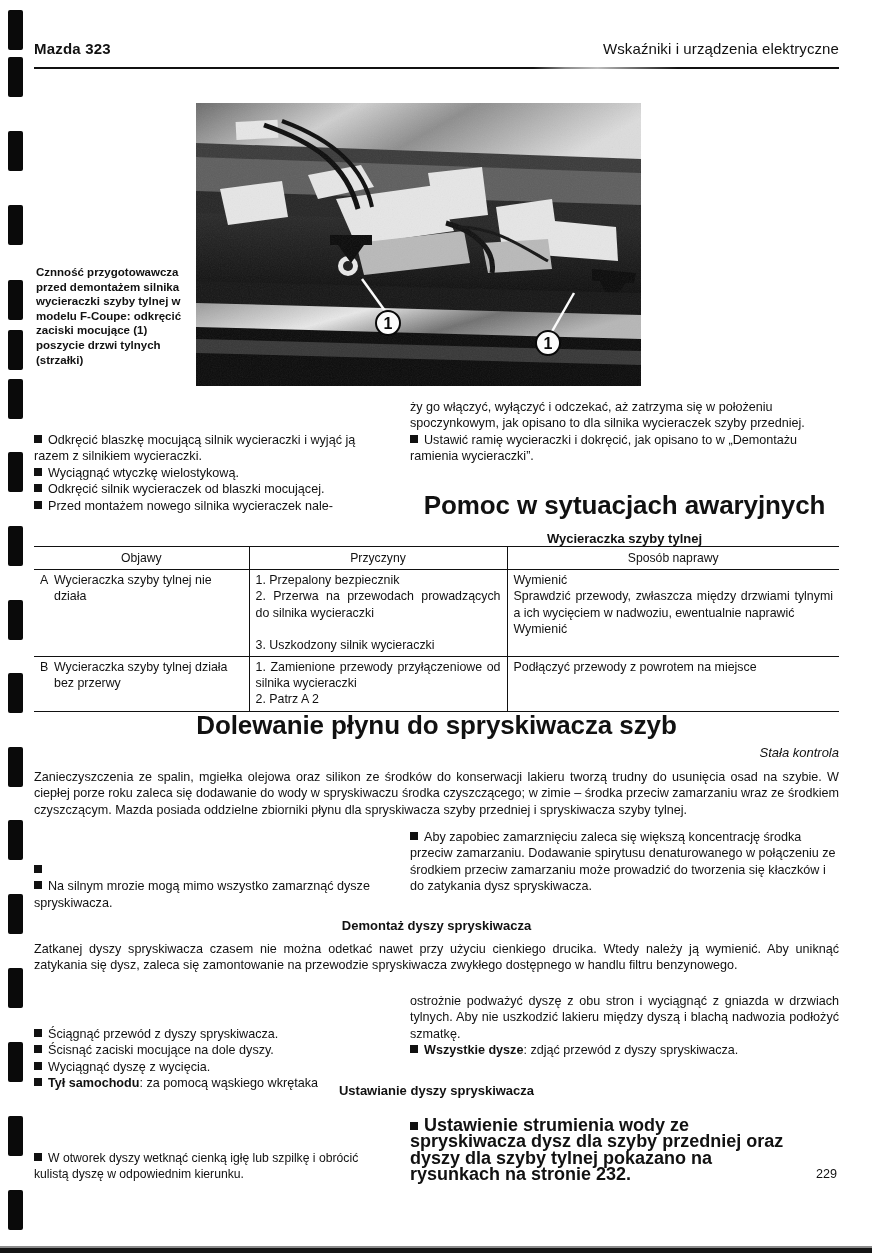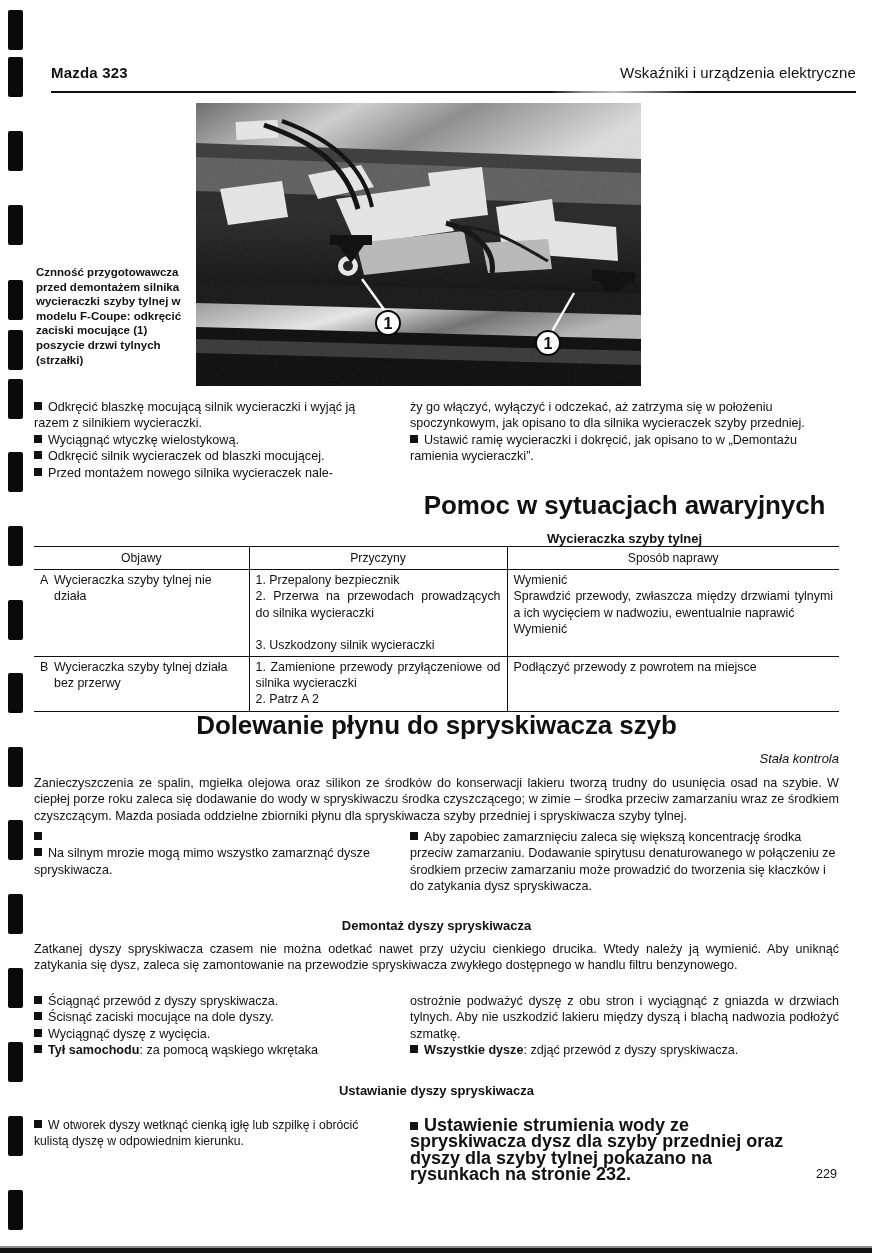--- a/index.html
+++ b/index.html
@@ -10,41 +10,41 @@
   }
   .page{position:absolute;inset:0;background:#fff;}
 
   
   .binding{position:absolute;left:8px;top:0;width:18px;height:100%;}
   .bmark{position:absolute;left:0;width:15px;height:40px;background:#0a0a0a;border-radius:2px;}
   .bottom-band{position:absolute;left:0;bottom:0;width:872px;height:5px;background:#141414;}
   .bottom-band2{position:absolute;left:0;bottom:5px;width:872px;height:2px;background:#2c2c2c;opacity:.55;}
 
   
-  .hdr{position:absolute;left:34px;top:64px;width:805px;height:34px;margin-left:17px;}
+  .hdr{position:absolute;left:34px;top:40px;width:805px;height:34px;}
   .hdr-left{position:absolute;left:0;top:0;font-size:15px;font-weight:bold;letter-spacing:.2px;}
   .hdr-right{position:absolute;right:0;top:0;font-size:15px;letter-spacing:.1px;}
   .hdr-rule{position:absolute;left:0;top:27px;width:805px;height:2px;background:#111;}
   .hdr-rule.faded{background:linear-gradient(90deg,#111 0%,#111 62%,#888 66%,#bdbdbd 70%,#777 74%,#111 80%,#111 100%);}
 
   
   .photo{
     position:absolute;left:196px;top:103px;width:445px;height:283px;
     background:#2b2b2b;overflow:hidden;
   }
   .photo svg{display:block;}
 
   
   .caption{
     position:absolute;left:36px;top:265px;width:160px;
     font-size:11.5px;line-height:14.6px;font-weight:bold;color:#111;
   }
 
   
-  .col-l{position:absolute;left:34px;width:360px;}
+  .col-l{position:absolute;left:34px;width:360px;margin-top:33px;}
   .col-r{position:absolute;left:410px;width:429px;}
 
   .bul{position:relative;padding-left:0;font-size:12.6px;line-height:16.4px;margin:0 0 0 0;}
   .bul .sq{display:inline-block;width:8px;height:8px;background:#111;margin-right:6px;vertical-align:1px;}
   .para{font-size:12.6px;line-height:16.4px;margin:0;}
   .para.just{text-align:justify;}
 
   h2.sec{
     margin:0;text-align:center;font-size:26px;font-weight:bold;letter-spacing:-.1px;
   }
@@ -246,21 +246,21 @@
             <div class="just">Podłączyć przewody z powrotem na miejsce</div>
             <div style="height:15px"></div>
           </td>
         </tr>
       </tbody>
     </table>
   </div>
 
   <div style="position:absolute;left:34px;top:710px;width:805px;">
     <h2 class="sec">Dolewanie płynu do spryskiwacza szyb</h2>
-    <p class="subsec-it" style="margin-top:10px;">Stała kontrola</p>
+    <p class="subsec-it" style="margin-top:4px;">Stała kontrola</p>
     <p class="para just" style="margin-top:9px;">Zanieczyszczenia ze spalin, mgiełka olejowa oraz silikon ze środków do konserwacji lakieru tworzą trudny do usunięcia osad na szybie. W ciepłej porze roku zaleca się dodawanie do wody w spryskiwaczu środka czyszczącego; w zimie – środka przeciw zamarzaniu wraz ze środkiem czyszczącym. Mazda posiada oddzielne zbiorniki płynu dla spryskiwacza szyby przedniej i spryskiwacza szyby tylnej.</p>
   </div>
 
   <div class="col-l" style="top:829px;width:352px;">
     <p class="bul just"><span class="sq"></span></p>
     <p class="bul just"><span class="sq"></span><span>Na silnym mrozie mogą mimo wszystko zamarznąć dysze spryskiwacza.</span></p>
   </div>
   <div class="col-r" style="top:829px;">
     <p class="bul just"><span class="sq"></span><span>Aby zapobiec zamarznięciu zaleca się większą koncentrację środka przeciw zamarzaniu. Dodawanie spirytusu denaturowanego w połączeniu ze środkiem przeciw zamarzaniu może prowadzić do tworzenia się kłaczków i do zatykania dysz spryskiwacza.</span></p>
   </div>

